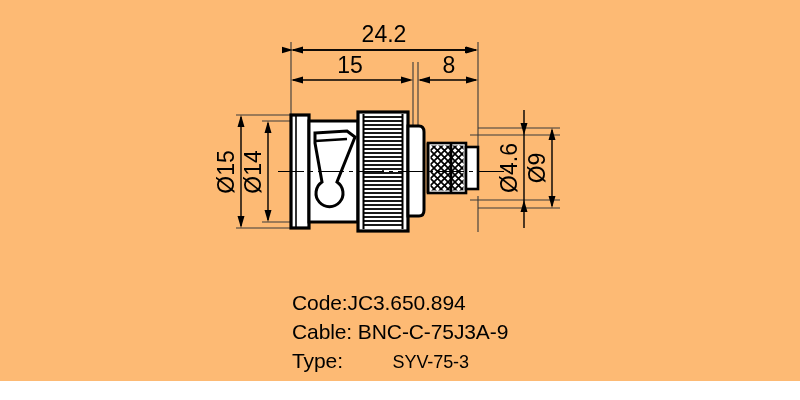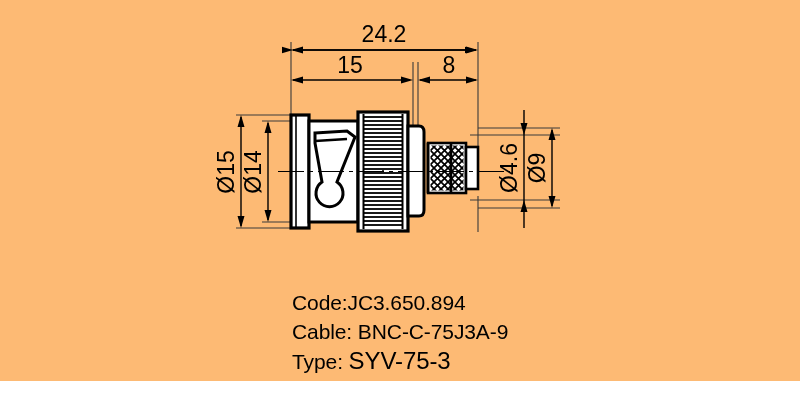--- a/index.html
+++ b/index.html
@@ -32,21 +32,22 @@
   }
   .spec-line {
     font-family: "Liberation Sans", sans-serif;
     font-size: 21px;
     color: #000000;
     line-height: 29px;
     white-space: pre;
     letter-spacing: -0.1px;
   }
   .spec-line .val-small {
-    font-size: 24px;
+    font-size: 18px;
+    margin-left: 44px;
   }
 </style>
 </head>
 <body>
 
 <div id="page">
 
   <svg id="drawing-svg" viewBox="0 0 800 400">
     <defs>
       <marker id="arrR" markerWidth="12" markerHeight="8" refX="11" refY="4" orient="auto" markerUnits="userSpaceOnUse">

